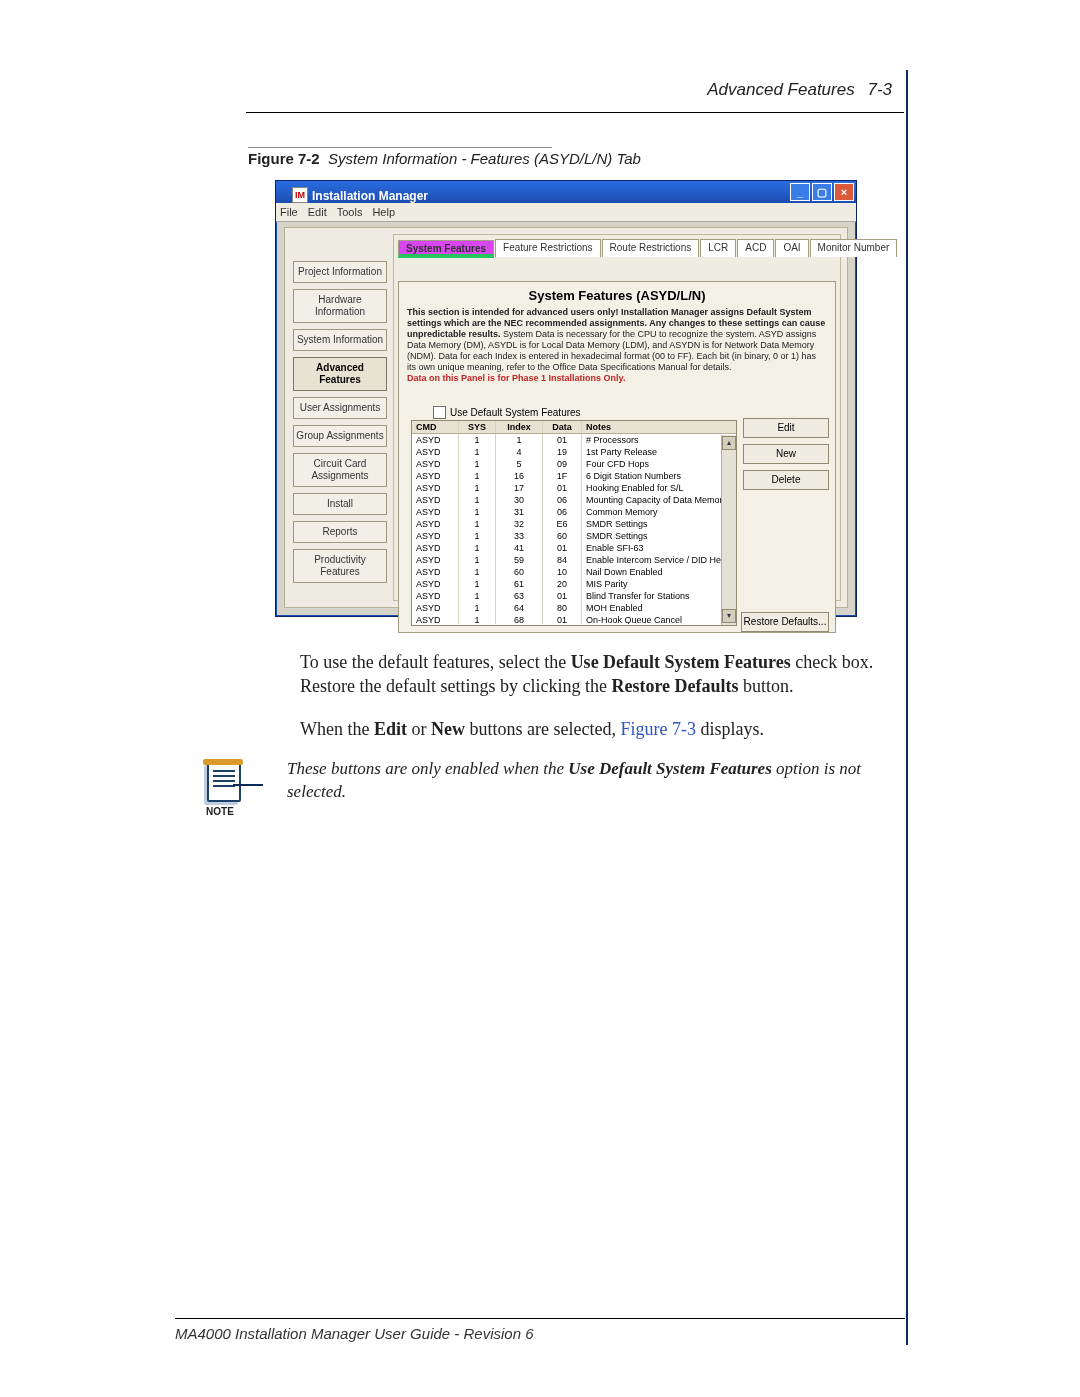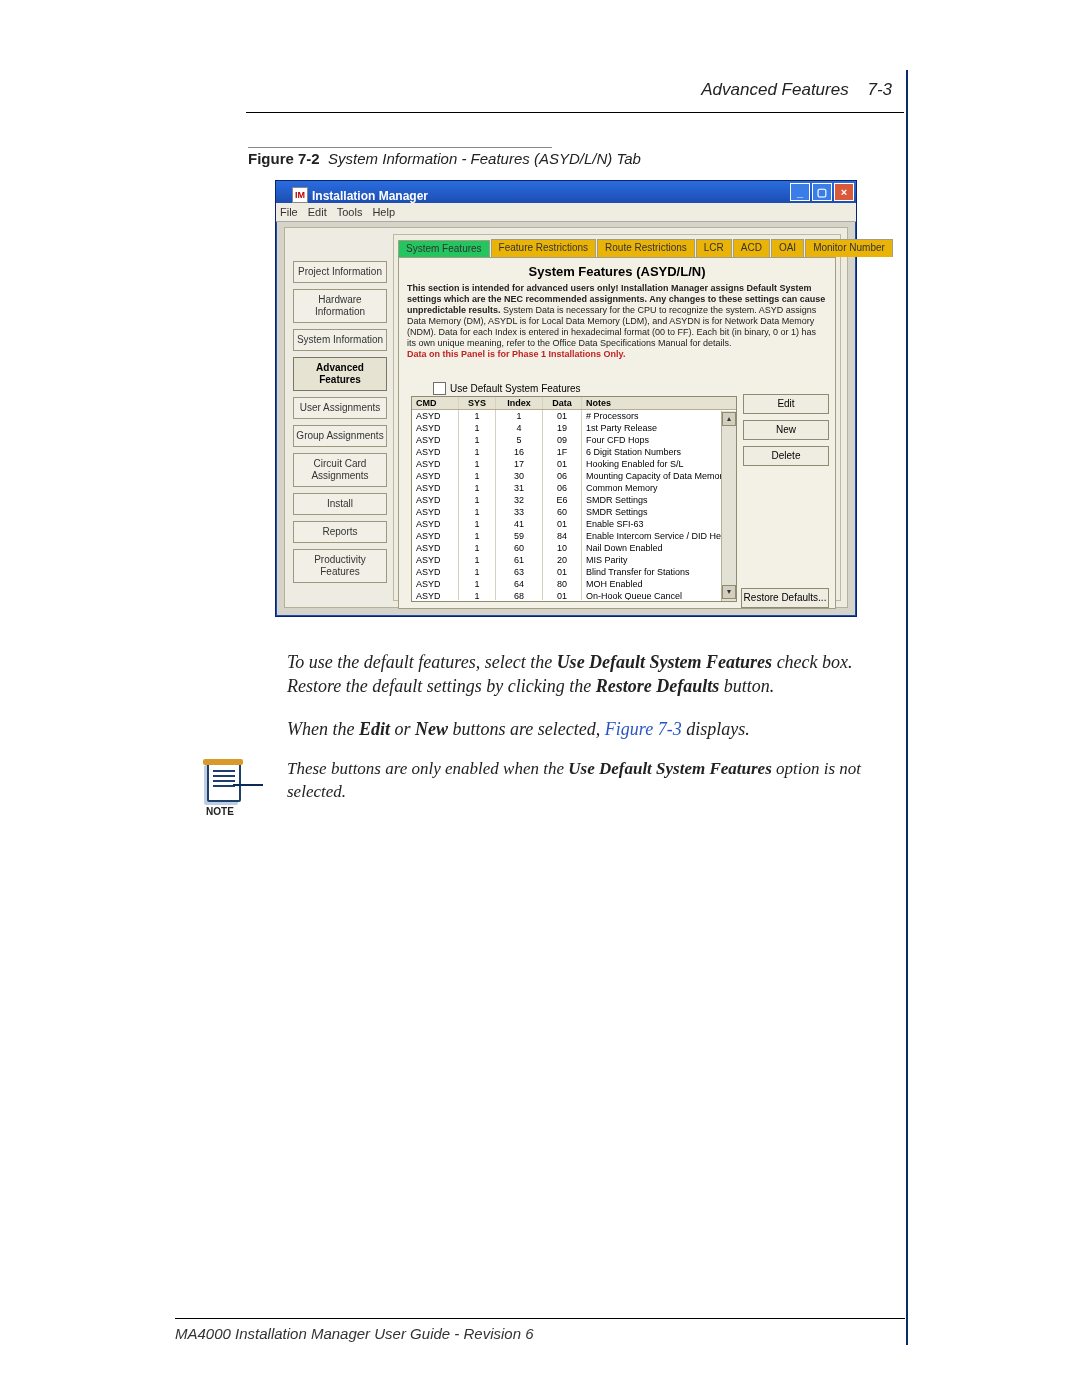--- a/index.html
+++ b/index.html
@@ -25,21 +25,21 @@
   }
   .header {
     position: absolute;
     right: 188px;
     top: 80px;
     font-style: italic;
     font-size: 17px;
     color: #222;
   }
   .header .pg {
-    margin-left: 14px;
+    margin-left: 8px;
   }
   .fig-caption-rule {
     position: absolute;
     left: 248px;
     top: 147px;
     width: 304px;
     border-top: 1px solid #888;
   }
   .fig-caption {
     position: absolute;
@@ -143,32 +143,33 @@
     left: 108px; right: 6px; top: 6px; bottom: 6px;
     background: #efece2;
     border: 1px solid #bdb89e;
     padding: 4px;
   }
   .tabbar { display: flex; font-size: 10px; height: 18px; }
   .tab {
     padding: 2px 7px;
     border: 1px solid #a29d83;
     border-bottom: none;
-    background: #eab308;
+    background: #ffffff;
     margin-right: 1px;
     color: #333;
     white-space: nowrap;
   }
-  .tab.active { font-weight: normal; background: #22c55e; position: relative; top: 1px; border-bottom: 4px solid #22c55e; }
+  .tab.active { font-weight: bold; background: #d946ef; position: relative; top: 1px; border-bottom: 4px solid #22c55e; }
   .tabcontent {
     border: 1px solid #a29d83;
     background: #f3f0e5;
     padding: 6px 8px 6px 8px;
     height: 338px;
     position: relative;
+    margin-top: 24px;
   }
   .panel-title {
     text-align: center;
     font-weight: bold;
     font-size: 13px;
     margin-bottom: 4px;
   }
   .desc {
     font-size: 9px;
     line-height: 11px;
@@ -239,28 +240,27 @@
   }
   .restore-btn {
     position: absolute;
     right: 6px; bottom: 0;
     width: 86px;
   }
 
   
   .body-text {
     position: absolute;
-    left: 287px;
+    left: 300px;
     right: 180px;
     top: 650px;
     font-size: 18px;
     color: #222;
     line-height: 1.35;
     font-family: "Georgia","Times New Roman",serif;
-    font-style: italic;
   }
   .body-text p { margin: 0 0 18px 0; }
   .body-text b { font-weight: bold; }
   .body-text .figref { color: #2a55c4; margin-top: 44px; }
 
   .note-block {
     position: absolute;
     left: 185px;
     top: 758px;
     width: 70px;

